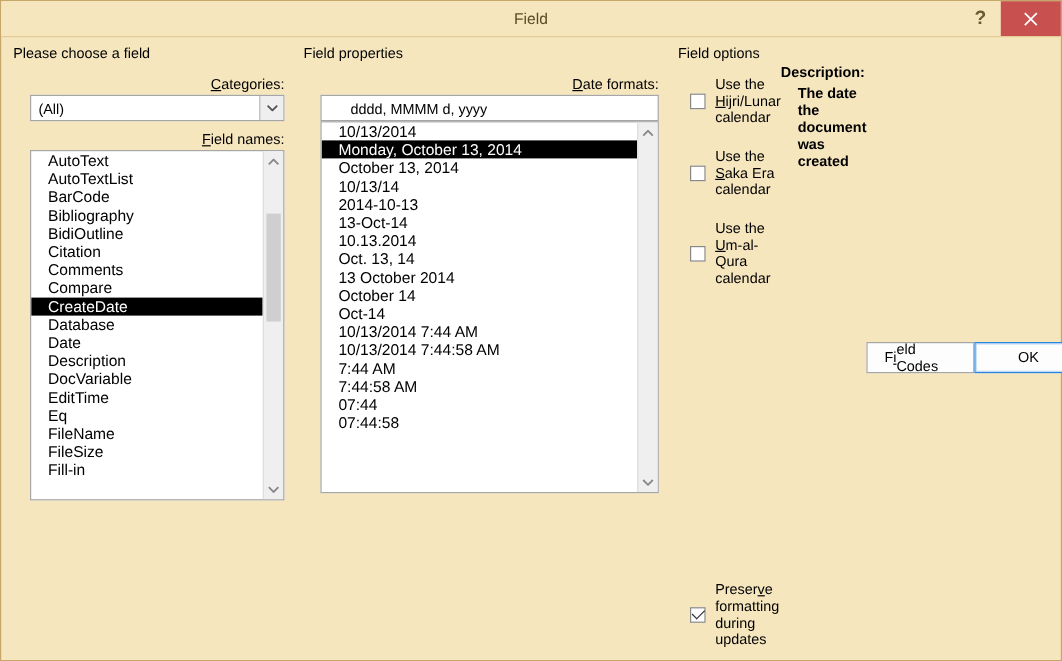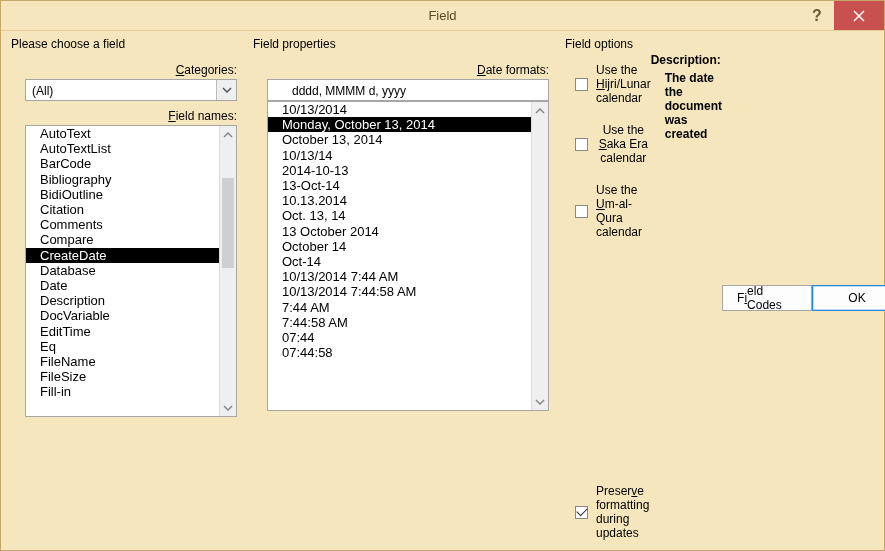--- a/index.html
+++ b/index.html
@@ -344,21 +344,21 @@
         </div>
       </div>
 
       <div class="col col-right">
         <div class="section-header">Field options</div>
         <div id="option-checks">
             <div class="checkbox-row" style="margin-top: 8px;">
               <div class="checkbox"></div>
               <div class="check-label"><span>Use the </span><span class="underline">H</span><span>ijri/Lunar calendar</span></div>
             </div>
-            <div class="checkbox-row" style="margin-top: 18px; text-align: center;">
+            <div class="checkbox-row" style="margin-top: 18px;">
               <div class="checkbox"></div>
               <div class="check-label"><span>Use the </span><span class="underline">S</span><span>aka Era calendar</span></div>
             </div>
             <div class="checkbox-row" style="margin-top: 18px;">
               <div class="checkbox"></div>
               <div class="check-label"><span>Use the </span><span class="underline">U</span><span>m-al-Qura calendar</span></div>
             </div>
           </div>
         <div class="right-spacer"></div>
         <div class="checkbox-row">

